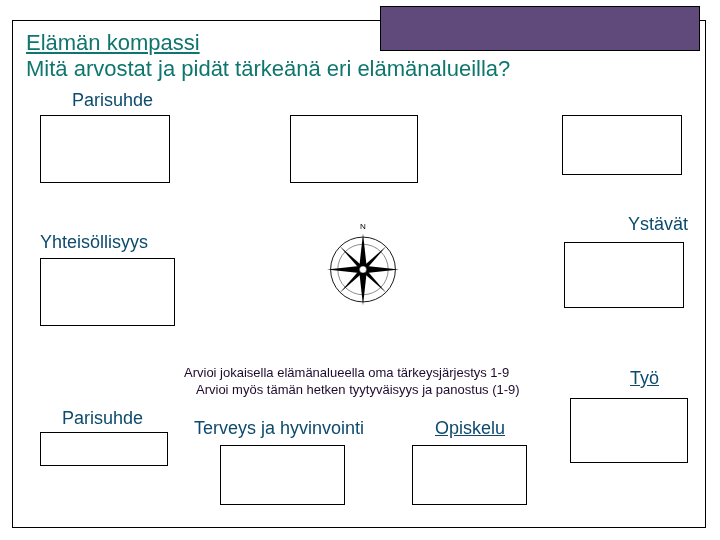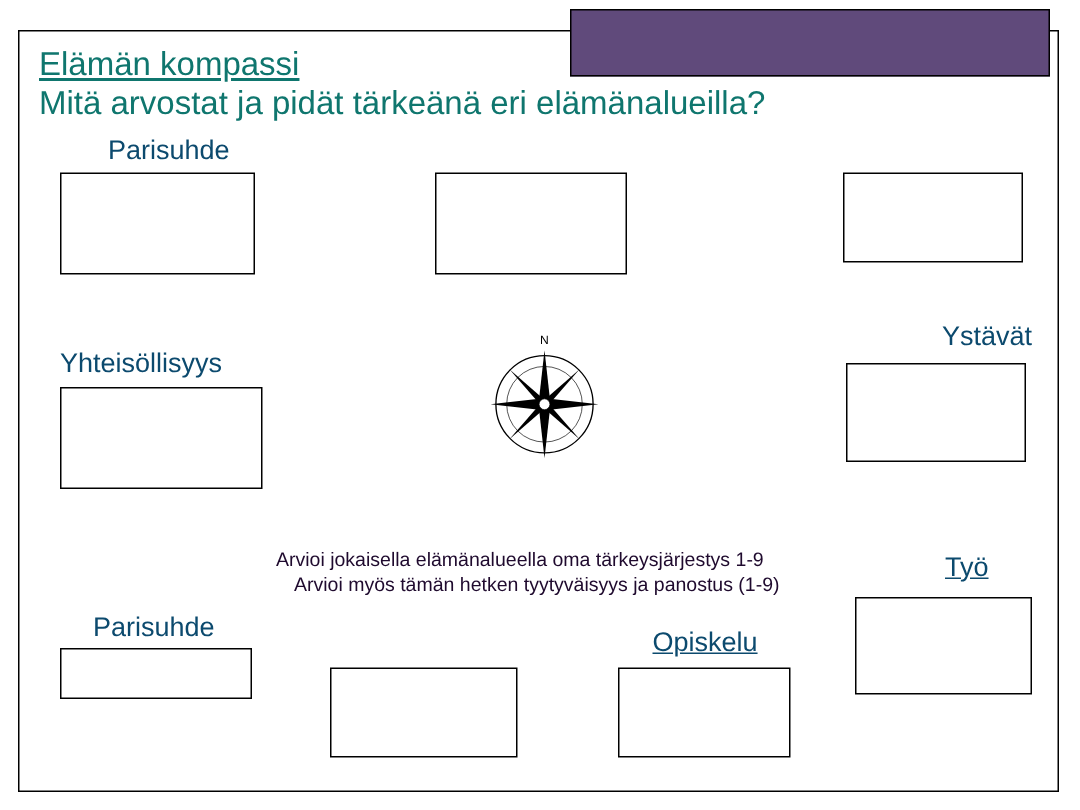--- a/index.html
+++ b/index.html
@@ -112,20 +112,21 @@
     <polygon points="76,81 52,60 50,55 56,58" fill="#000"></polygon>
     <circle cx="50" cy="55" r="4" fill="#fff" stroke="#000" stroke-width="0.5"></circle>
   </svg>
 
   <div class="instructions" style="left:184px; top:365px;">Arvioi jokaisella elämänalueella oma tärkeysjärjestys 1-9</div>
   <div class="instructions" style="left:196px; top:382px;">Arvioi myös tämän hetken tyytyväisyys ja panostus (1-9)</div>
 
   <div class="label" style="left:62px; top:408px;">Parisuhde</div>
   <div class="box" style="left:40px; top:432px; width:128px; height:34px;"></div>
 
+  <div class="label" style="left:194px; top:418px;">Terveys ja hyvinvointi</div>
   <div class="box" style="left:220px; top:445px; width:125px; height:60px;"></div>
 
   <div class="label" style="left:435px; top:418px;text-decoration:underline;">Opiskelu</div>
   <div class="box" style="left:412px; top:445px; width:115px; height:60px;"></div>
 
   <div class="label" style="left:630px; top:368px;text-decoration:underline;">Työ</div>
   <div class="box" style="left:570px; top:398px; width:118px; height:65px;"></div>
 </div>
 
 </body></html>

